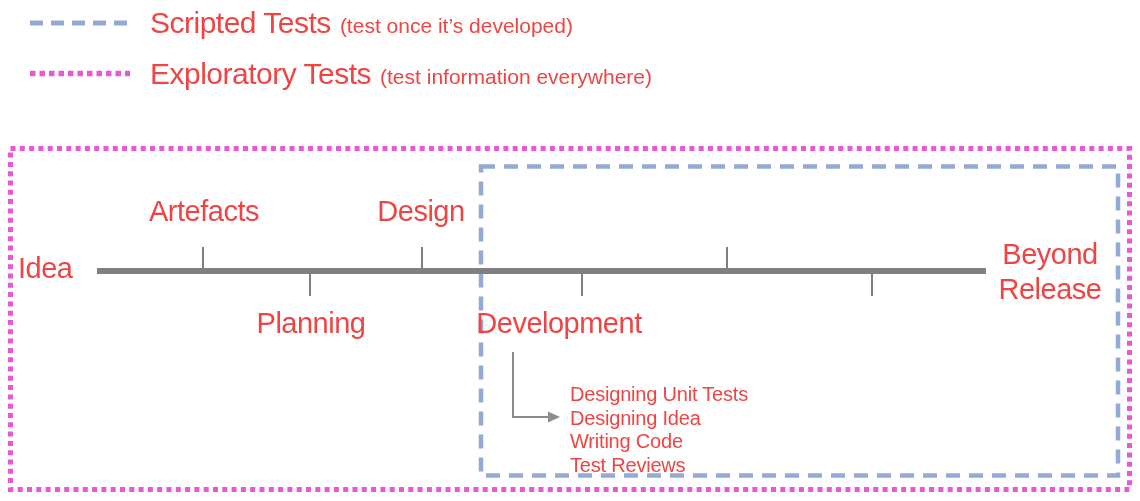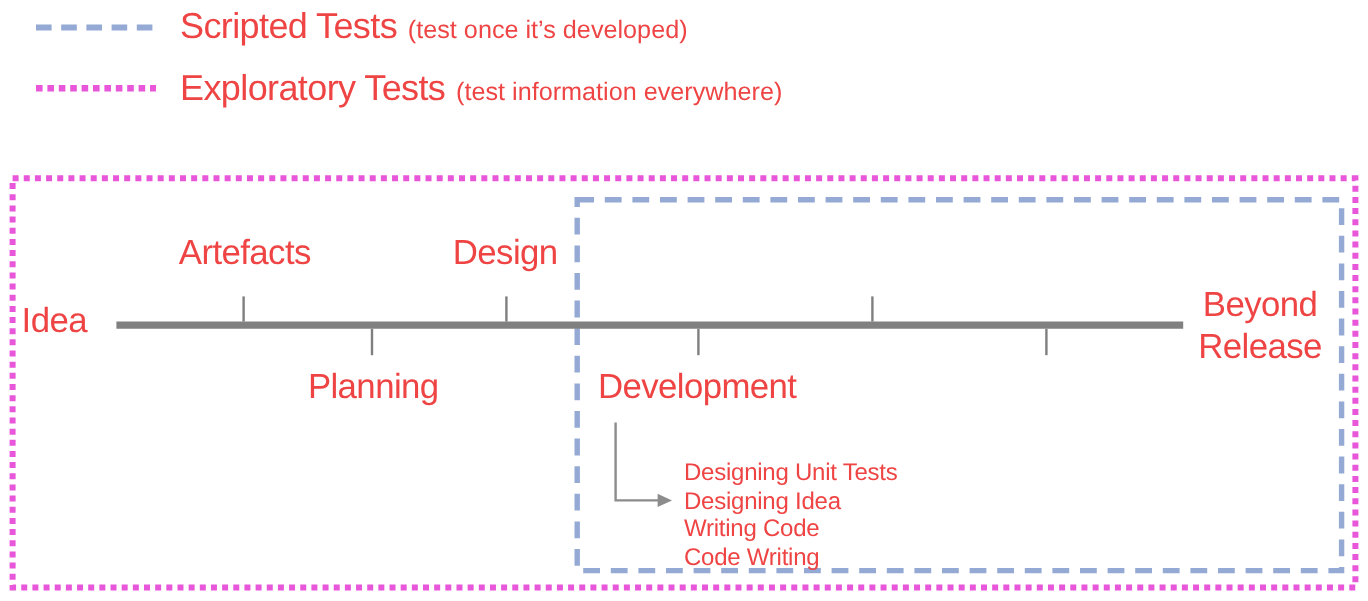--- a/index.html
+++ b/index.html
@@ -81,26 +81,26 @@
   </svg>
 
   <div class="t-label" style="left:18px; top:251px;">Idea</div>
 
   <div class="t-label centered" style="left:204px; top:194px;">Artefacts</div>
 
   <div class="t-label centered" style="left:311px; top:306px;">Planning</div>
 
   <div class="t-label centered" style="left:421px; top:194px;">Design</div>
 
-  <div class="t-label centered" style="left:581px; top:306px;">Development</div>
+  <div class="t-label centered" style="left:559px; top:306px;">Development</div>
 
 
 
   <div class="t-label centered wrap2b" style="left:1050px; top:237px;">Beyond Release</div>
 
   <div class="dev-list">
     <div class="dev-item">Designing Unit Tests</div>
     <div class="dev-item">Designing Idea</div>
     <div class="dev-item">Writing Code</div>
-    <div class="dev-item">Code Writing</div>
+    <div class="dev-item">Test Reviews</div>
   </div>
 
 </div>
 
 </body></html>

